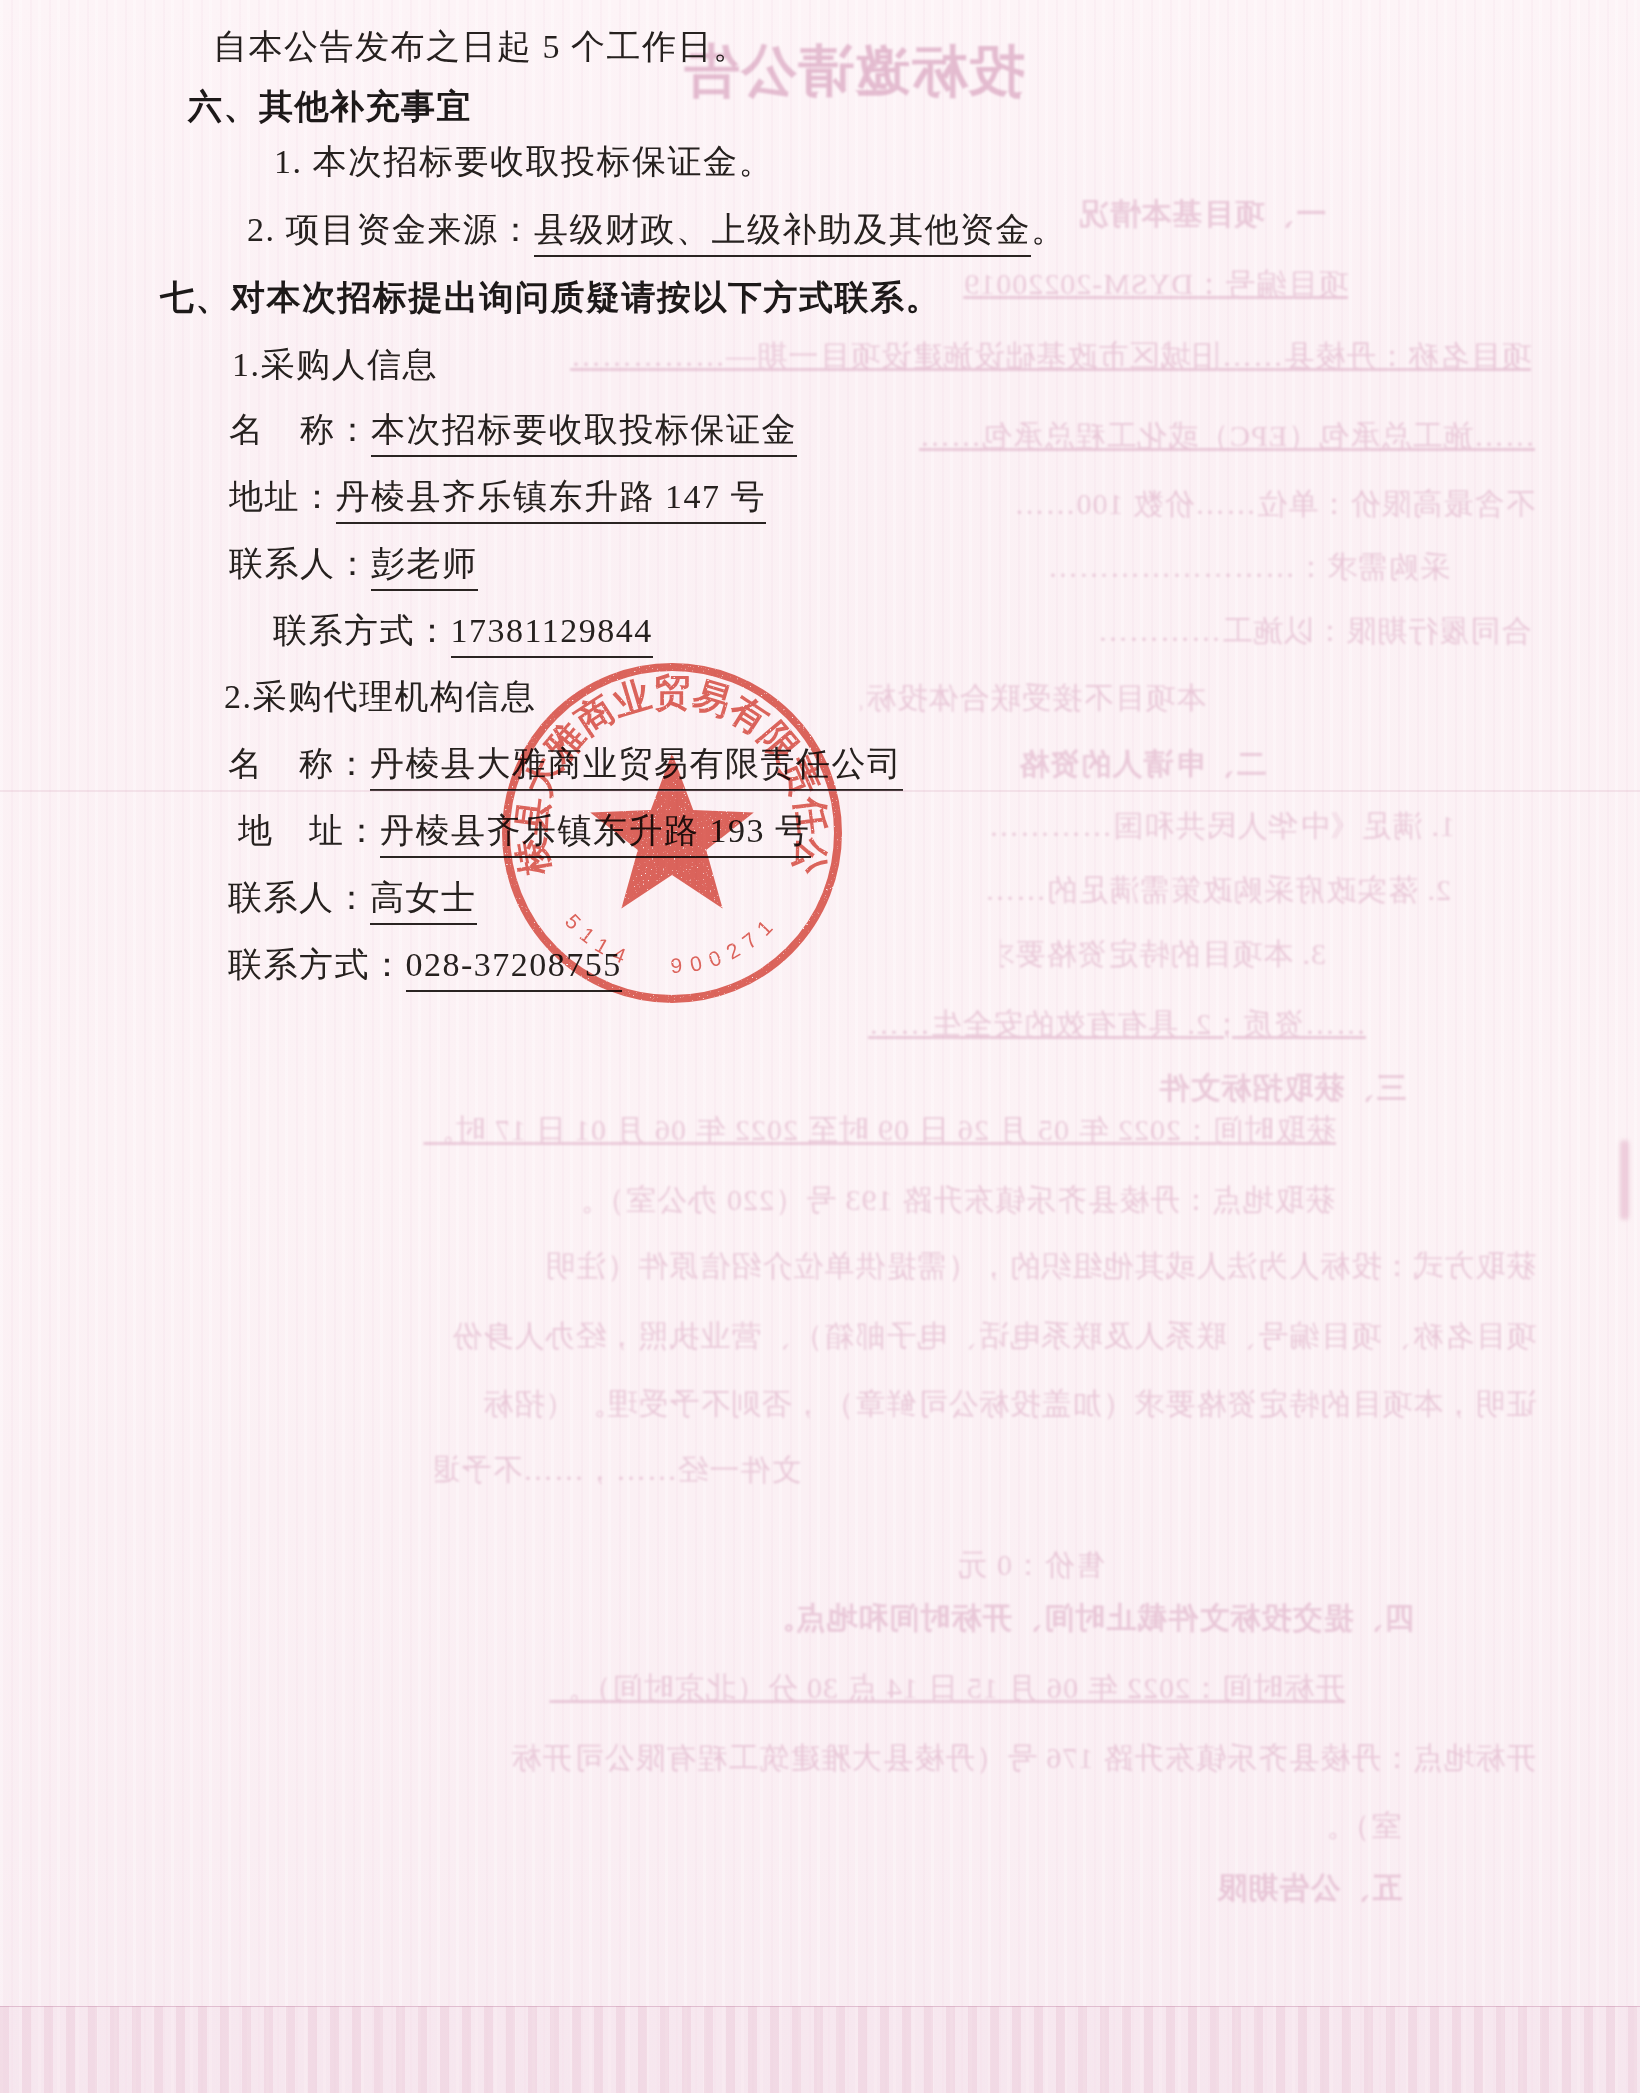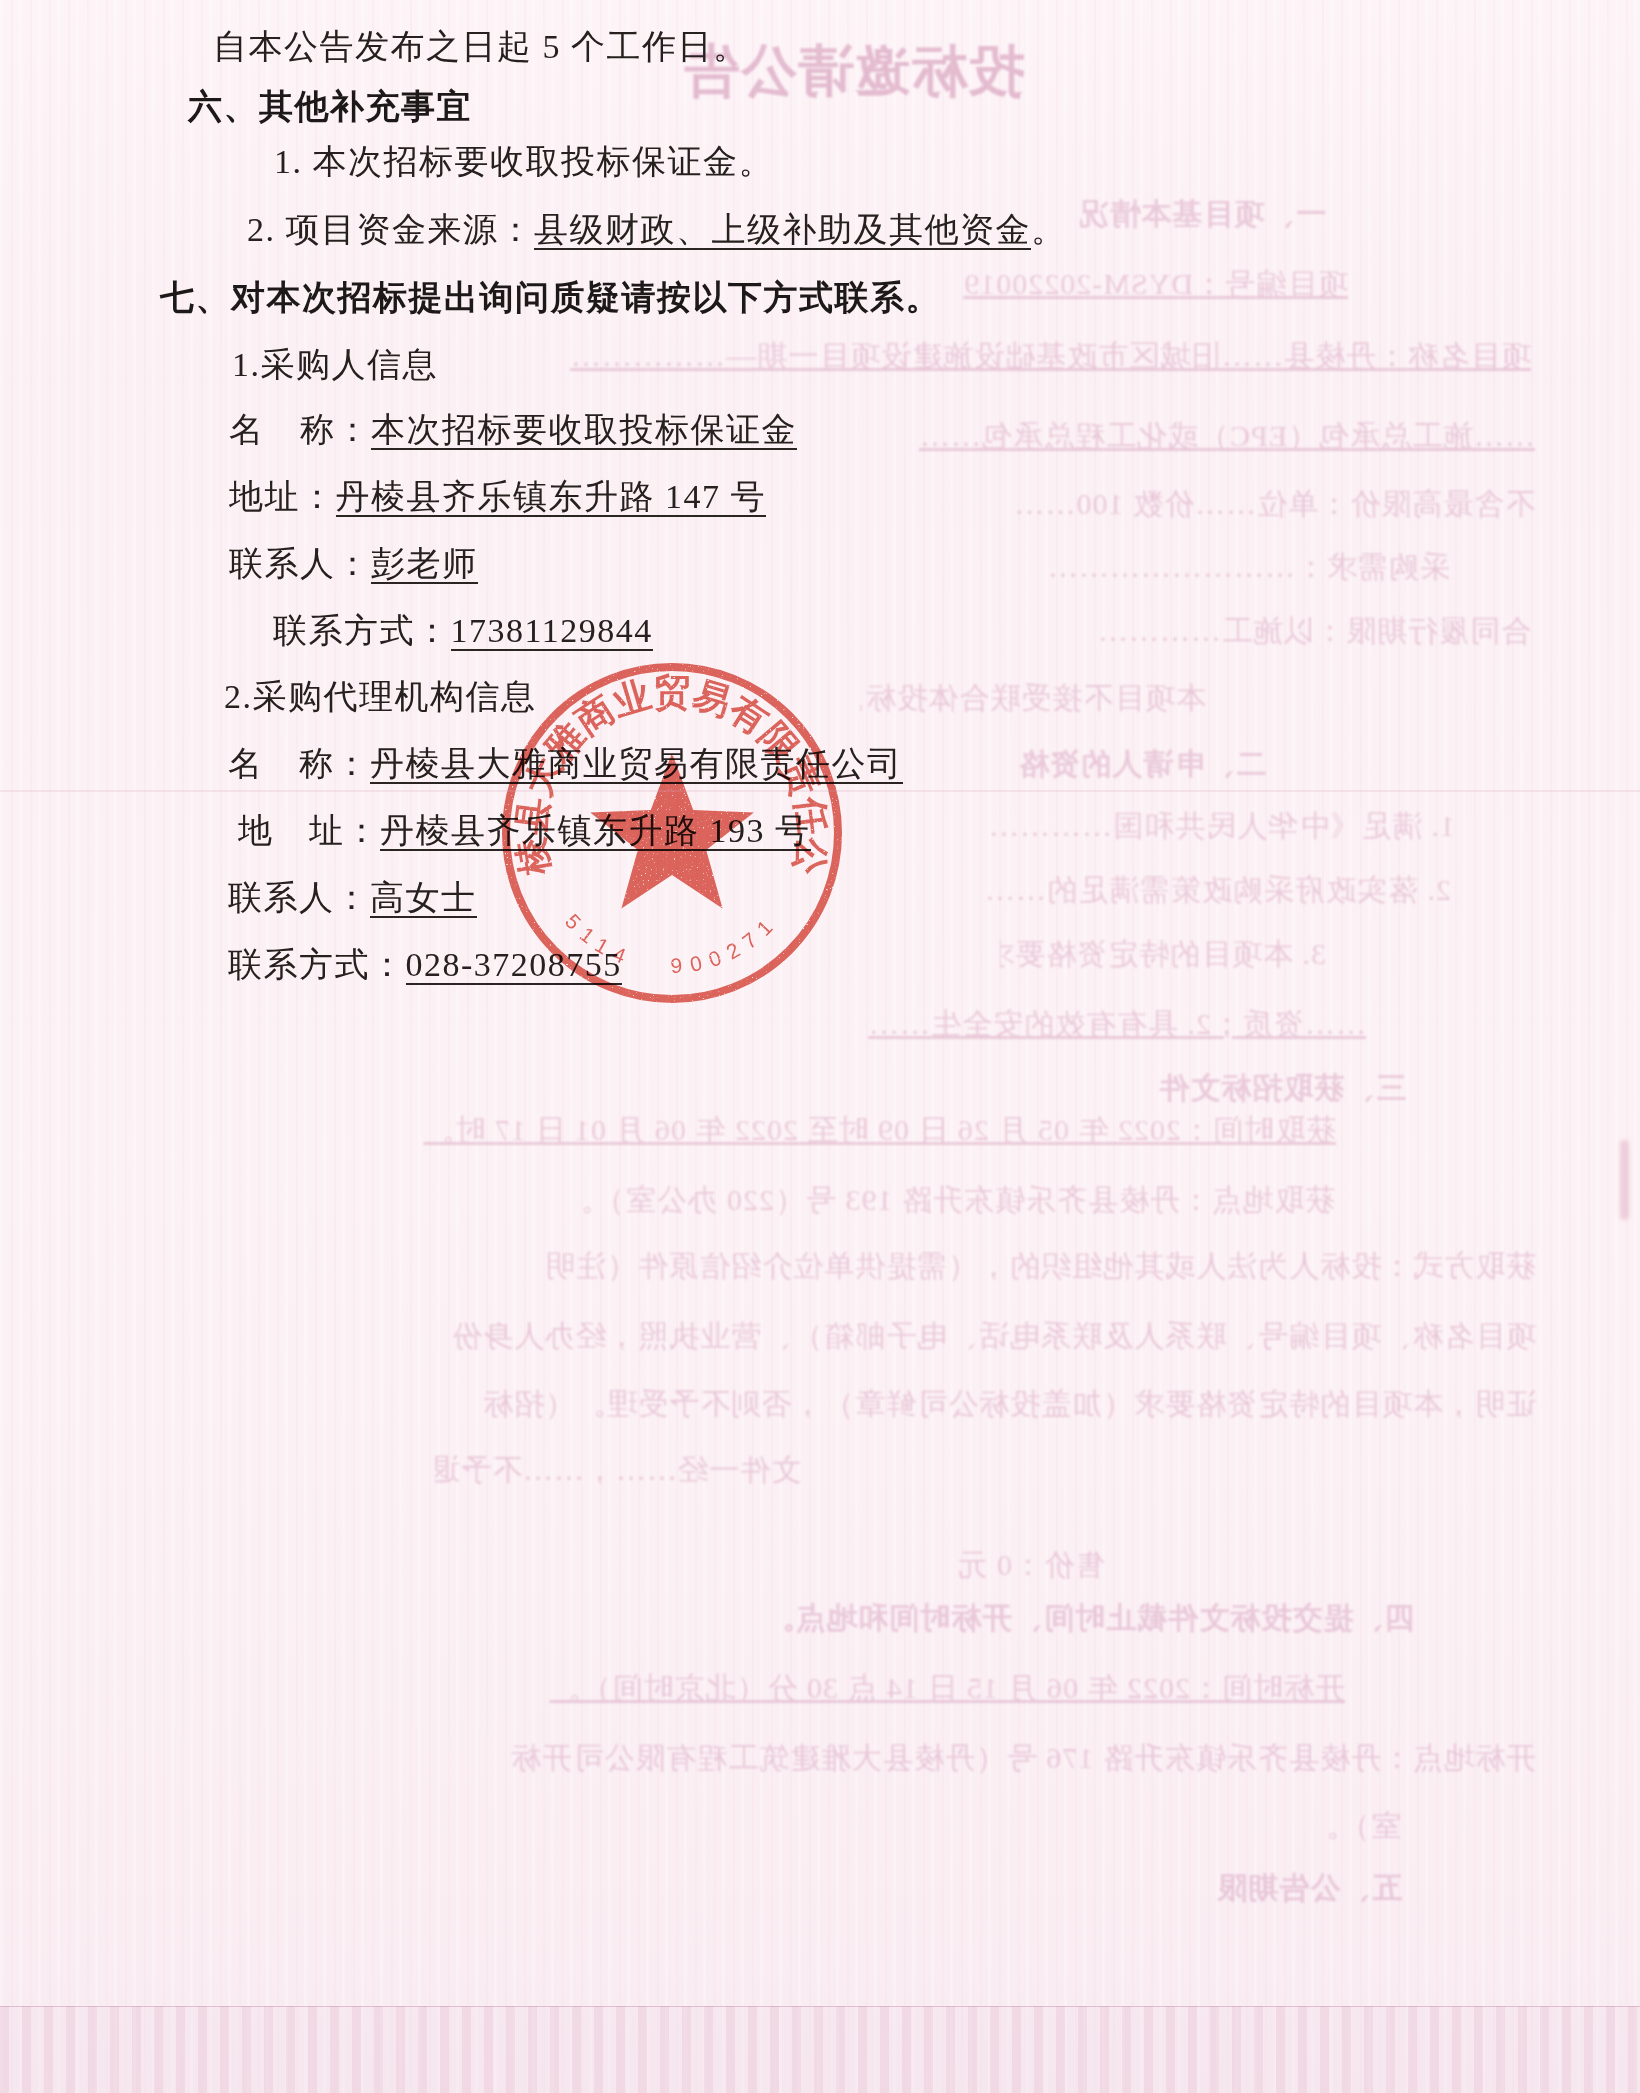--- a/index.html
+++ b/index.html
@@ -4,21 +4,21 @@
 <style>
   html,body{margin:0;padding:0;}
   body{width:1640px;height:2093px;position:relative;overflow:hidden;
        font-family:"Liberation Serif","DejaVu Serif",serif;}
   #page{position:absolute;inset:0;width:1640px;height:2093px;
         background:
           repeating-linear-gradient(90deg, rgba(255,255,255,.28) 0 3px, rgba(250,236,243,0) 3px 11px, rgba(243,219,231,.22) 11px 13px, rgba(250,236,243,0) 13px 19px),
           linear-gradient(180deg,#fdf4f7 0%,#fbf0f4 18%,#fcf2f5 55%,#faeef3 88%,#f8ebf1 100%);}
   .ink{position:absolute;white-space:nowrap;color:#26211f;font-size:34px;letter-spacing:1.5px;}
   .ink.bold{font-weight:bold;color:#1d1919;}
-  .uline{border-bottom:2px solid #2a2422;padding-bottom:0;}
+  .uline{border-bottom:2px solid #2a2422;padding-bottom:7px;}
   
   #bleed{position:absolute;inset:0;pointer-events:none;}
   .bleed-line{position:absolute;transform:scaleX(-1);color:#c2709b;opacity:.30;
               filter:blur(0.8px);letter-spacing:1px;white-space:nowrap;overflow:hidden;
               font-family:"Liberation Serif","DejaVu Serif",serif;text-align:left;}
   .bleed-line.bold{font-weight:bold;}
   .bleed-line.u{text-decoration:underline;}
   
   .crease{position:absolute;left:0;width:1640px;height:2px;background:rgba(214,160,185,.35);}
   #bottom-band{position:absolute;left:0;top:2006px;width:1640px;height:87px;

